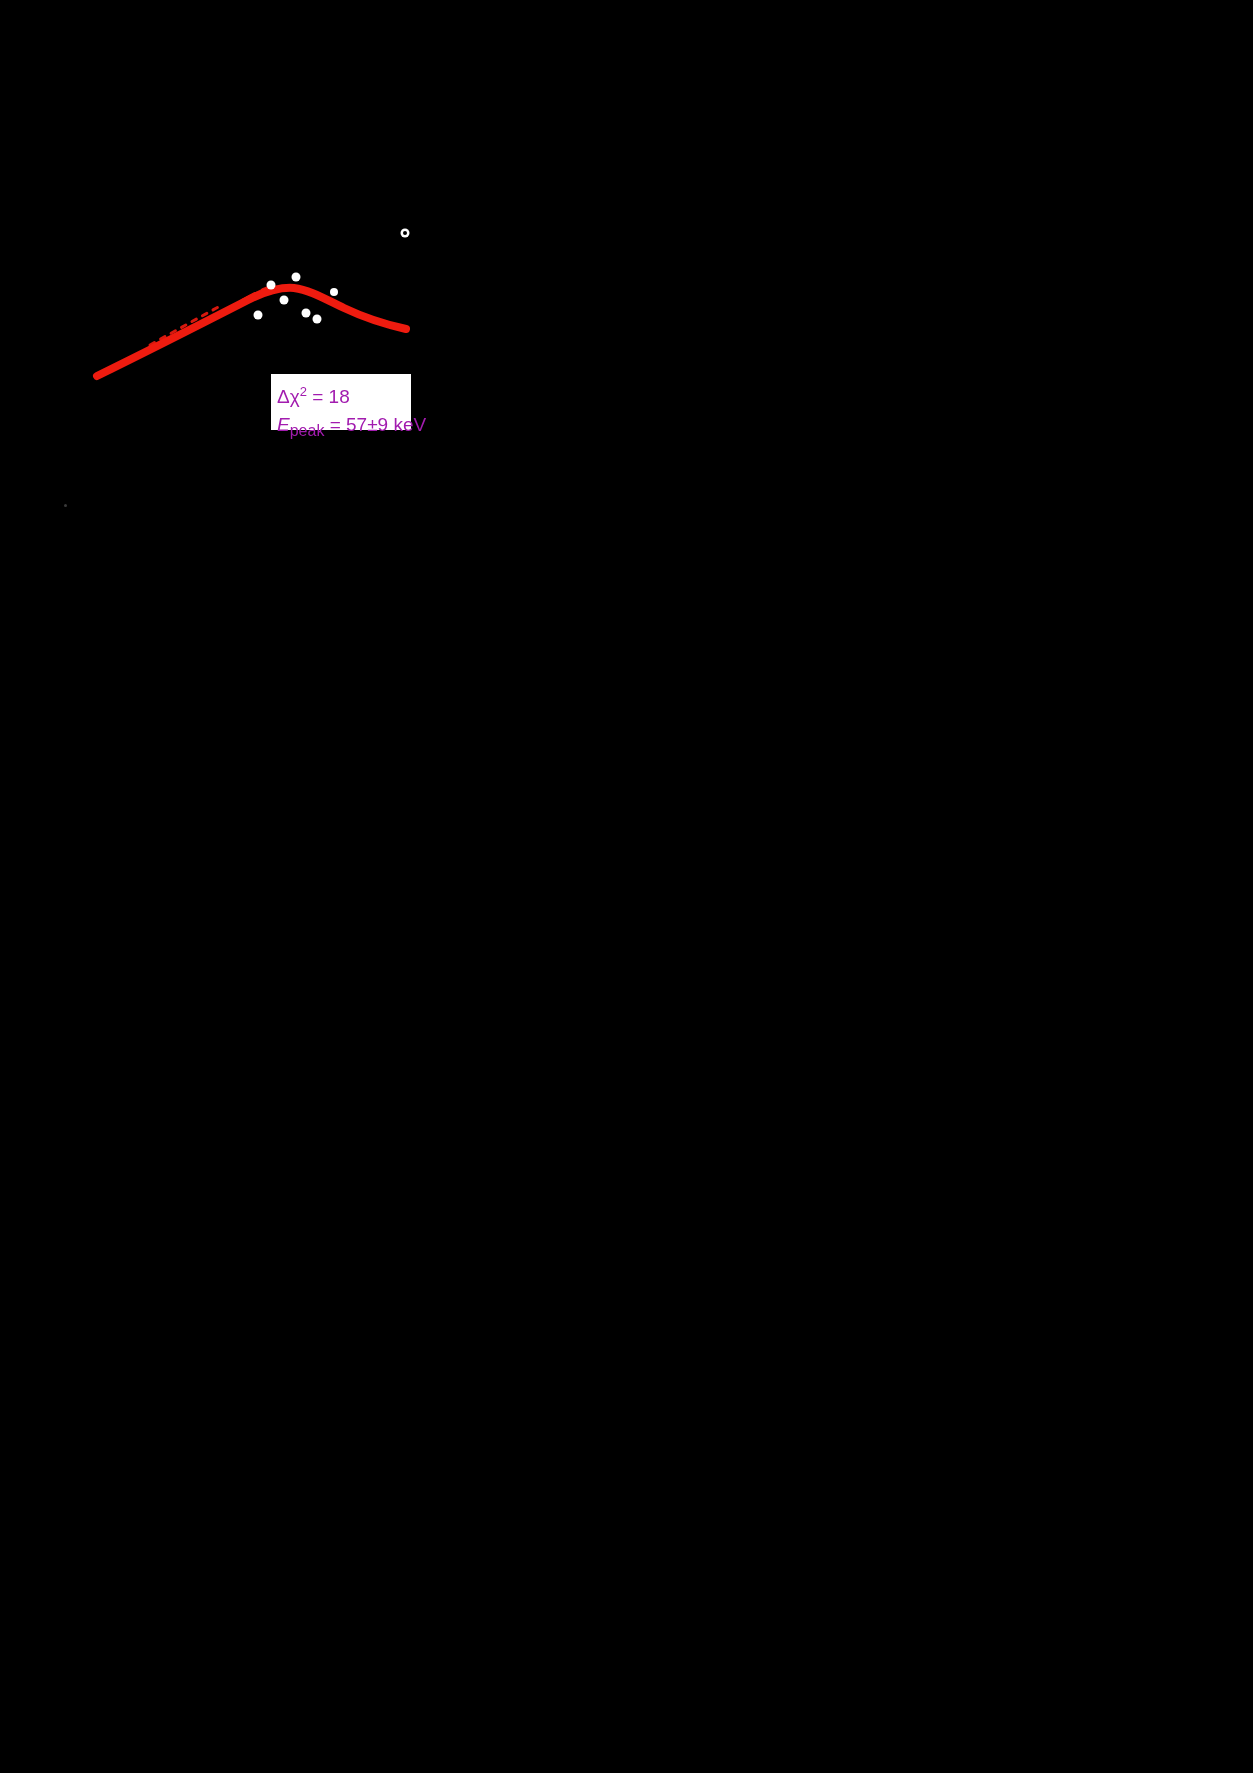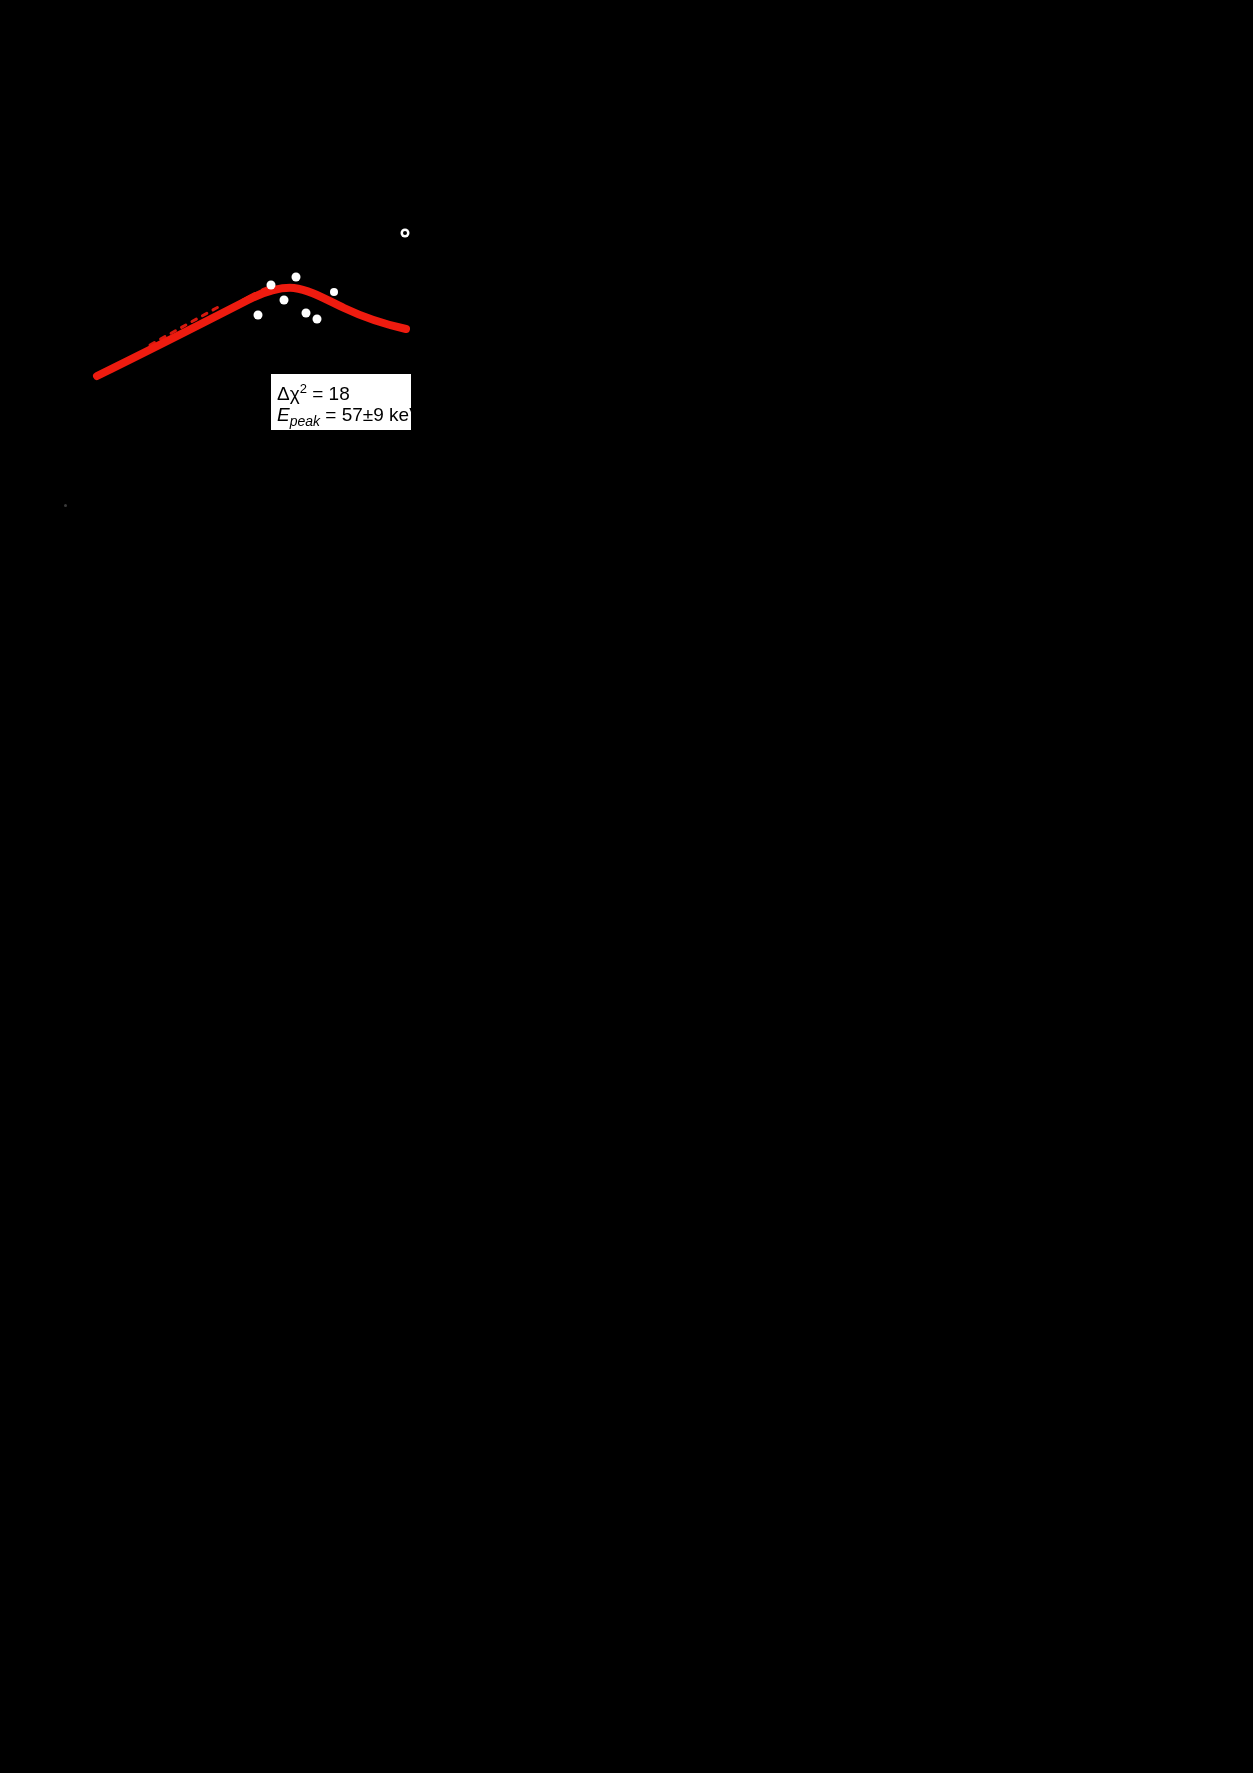--- a/index.html
+++ b/index.html
@@ -31,35 +31,34 @@
     width: 146px;
     height: 62px;
     background: #ffffff;
     border: 3px solid #000000;
     box-sizing: border-box;
     color: #000000;
     padding: 4px 6px 0 6px;
   }
   #annotation-box .line {
     font-size: 19px;
-    line-height: 21px;
+    line-height: 28px;
     white-space: nowrap;
-    color: #000000;
+    color: #a21caf;
   }
   .ital {
     font-style: italic;
   }
   .sup {
     font-size: 13px;
     vertical-align: super;
   }
   .sub {
-    font-size: 14px;
+    font-size: 16px;
     vertical-align: sub;
-    font-style: italic;
   }
   .stray-dot {
     position: absolute;
     width: 3px;
     height: 3px;
     background: #3a3a3a;
     border-radius: 50%;
   }
 </style>
 </head>

